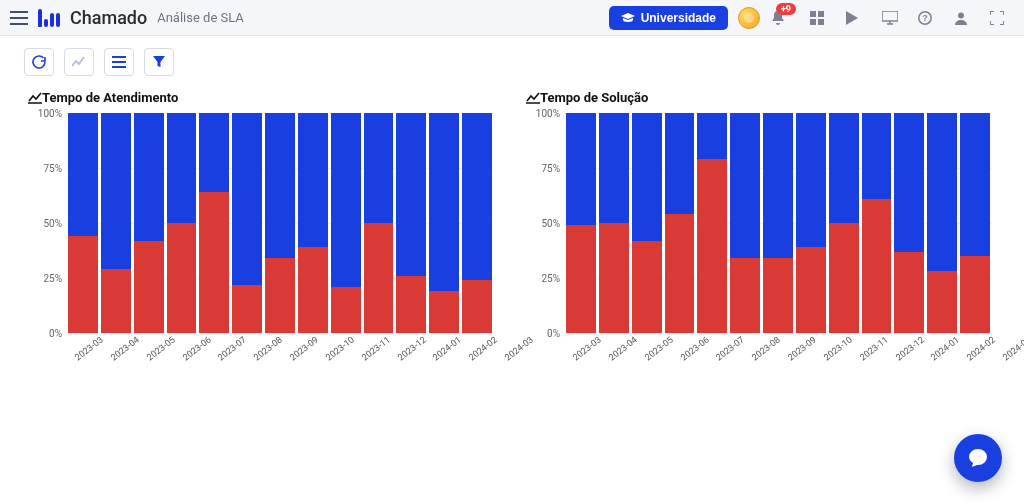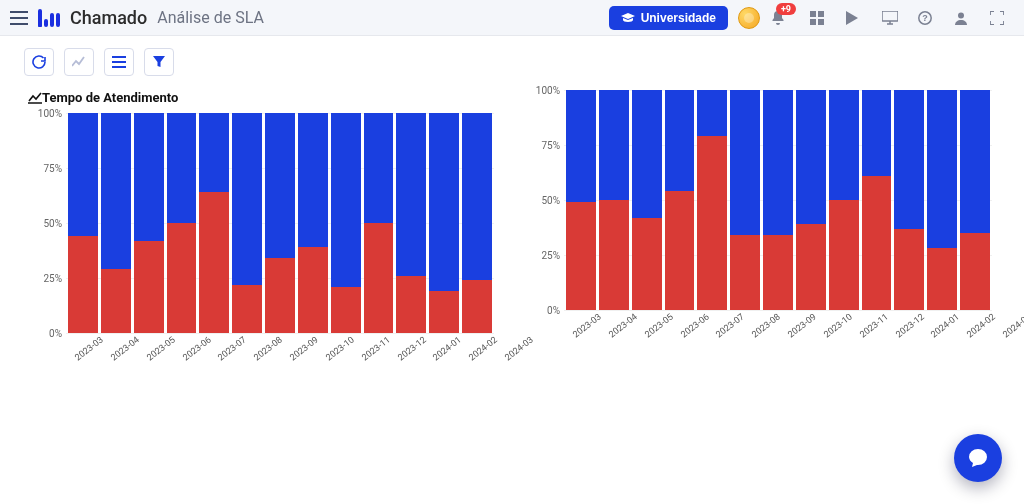--- a/index.html
+++ b/index.html
@@ -20,21 +20,21 @@
     display: flex;
     align-items: center;
     padding: 11px 10px;
     gap: 10px;
   }
   .hamburger { color:#3f4c6b; cursor:pointer; font-size:18px; line-height:1; }
   .logo { display:flex; align-items:flex-end; gap:2px; }
   .logo .bar { width:4px; background:#1a2fe0; border-radius:2px; }
   .logo .bar.b1{height:14px;} .logo .bar.b2{height:8px;} .logo .bar.c{height:18px; border-radius:5px 5px 2px 2px; position:relative;}
   .title { font-size:18px; font-weight:500; color:#2c2c2c; }
-  .subtitle { font-size:16px; color:#6d7383; }
+  .subtitle { font-size:13px; color:#6d7383; }
   .header-spacer { flex:1; }
   .univ-btn {
     background:#1a3fe0; color:#fff; border:none; border-radius:5px;
     font-size:12px; font-weight:600; padding:5px 12px; display:flex; align-items:center; gap:6px; cursor:pointer;
   }
   .coin {
     width:22px; height:22px; border-radius:50%; background:radial-gradient(circle at 30% 30%, #ffd966, #f5a623);
     border:1px solid #e09a12; position:relative; display:flex; align-items:center; justify-content:center;
   }
   .coin::after{content:""; width:10px;height:10px;border-radius:50%;background:rgba(255,255,255,0.3);}
@@ -291,20 +291,28 @@
           <div class="xlabel">2023-11</div>
           <div class="xlabel">2023-12</div>
           <div class="xlabel">2024-01</div>
           <div class="xlabel">2024-02</div>
           <div class="xlabel">2024-03</div>
         </div>
       </div>
   </div>
 
   <div class="chart-card">
+    <div class="chart-title">
+      <span class="cicon">
+        <svg width="14" height="12" viewBox="0 0 14 12">
+            <path d="M0 11h14M1 9l4-5 3 3 5-6" fill="none" stroke="#111" stroke-width="1.6"></path>
+          </svg>
+      </span>
+      <span>Tempo de Solução</span>
+    </div>
     <div class="chart-frame">
         <div class="ytick" style="top: 220px;">0%</div>
         <div class="gridline" style="top: 220px; left: 38px; right: 4px;"></div>
         <div class="ytick" style="top: 165px;">25%</div>
         <div class="gridline" style="top: 165px; left: 38px; right: 4px;"></div>
         <div class="ytick" style="top: 110px;">50%</div>
         <div class="gridline" style="top: 110px; left: 38px; right: 4px;"></div>
         <div class="ytick" style="top: 55px;">75%</div>
         <div class="gridline" style="top: 55px; left: 38px; right: 4px;"></div>
         <div class="ytick" style="top: 0px;">100%</div>

